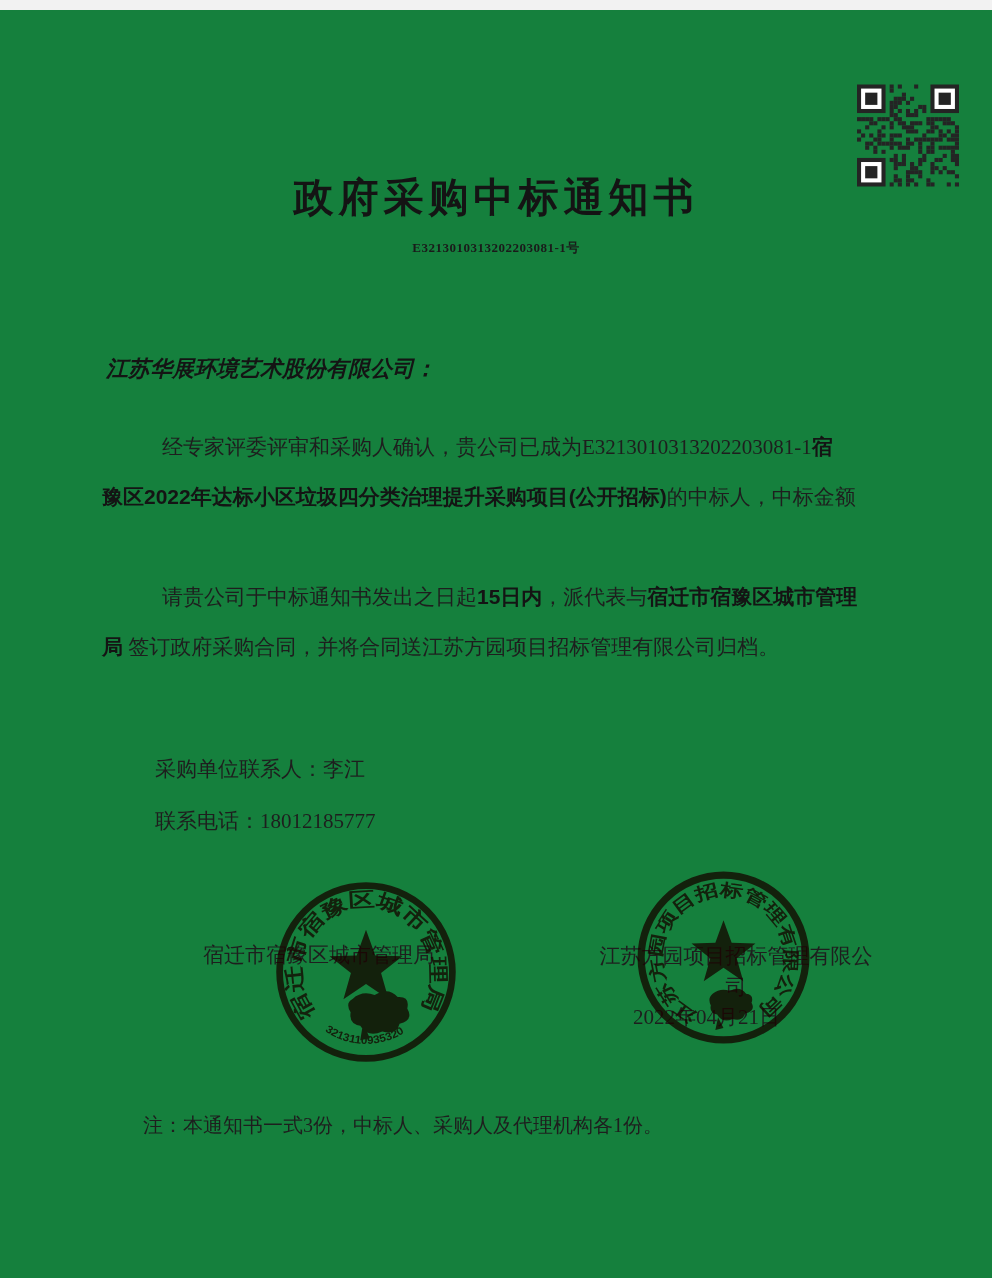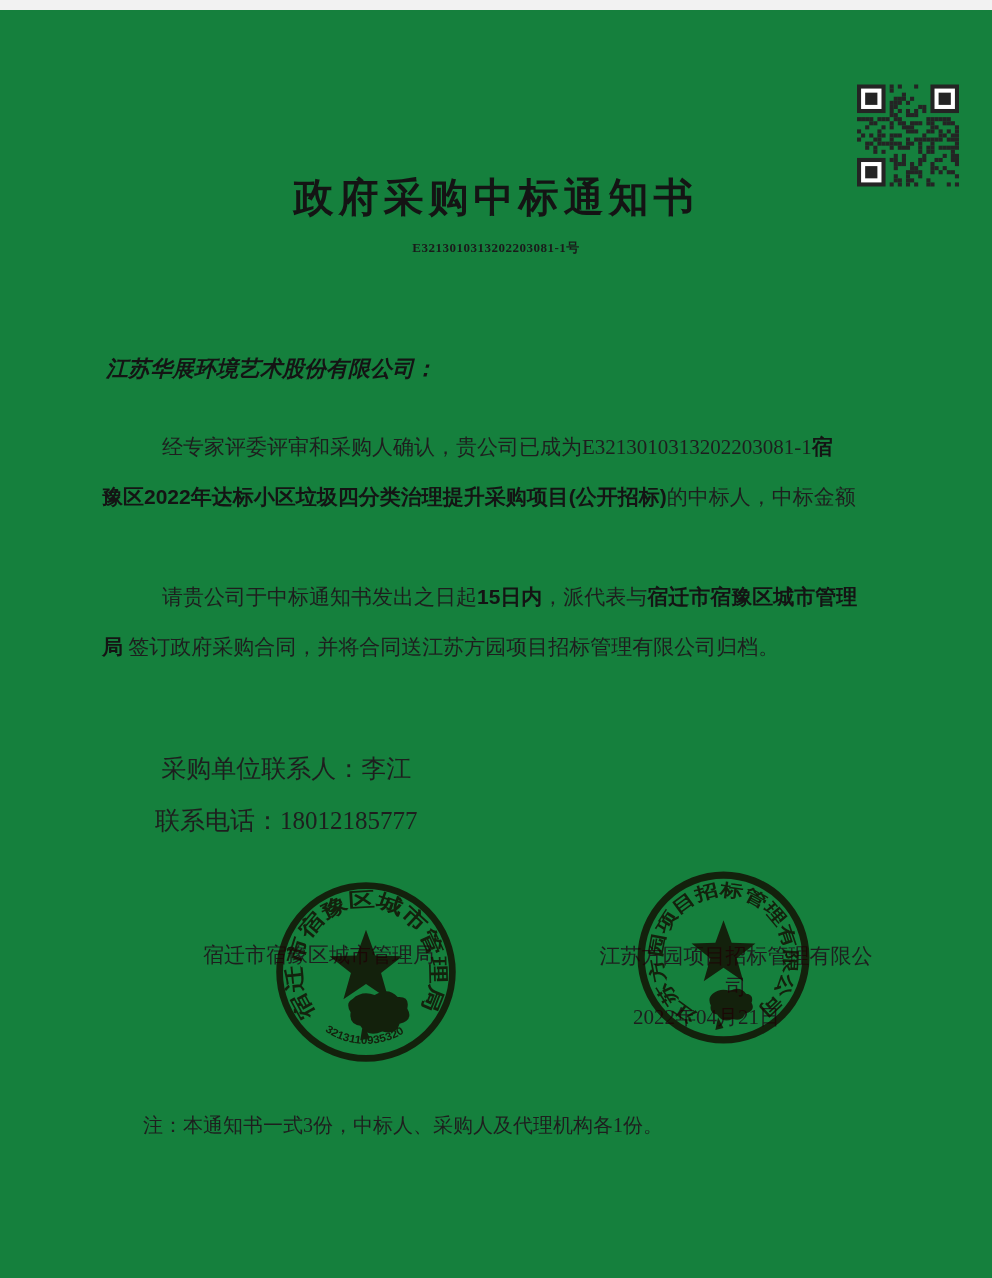--- a/index.html
+++ b/index.html
@@ -40,21 +40,21 @@
   .bodyblock{left:102px;width:790px;font-size:21px;line-height:50px;}
   .p1{top:412px;}
   .p2{top:562px;}
   .line{display:block;white-space:nowrap;}
   .indent{text-indent:60px;}
   .b{
     font-family:"Liberation Sans","DejaVu Sans",sans-serif;
     font-weight:700;color:#141414;
   }
   
-  .contact{left:155px;top:733px;font-size:25px;line-height:52px;text-align:center;}
+  .contact{left:155px;top:733px;font-size:21px;line-height:52px;}
   .contact .line{white-space:nowrap;}
   
   .sig-left-org{left:203px;top:931px;font-size:21px;white-space:nowrap;}
   .sig-right-org{
     left:598px;top:931px;width:276px;
     font-size:21px;line-height:31px;
     text-align:center;word-break:break-all;
   }
   .sig-date{left:633px;top:993px;font-size:21px;white-space:nowrap;}
   

